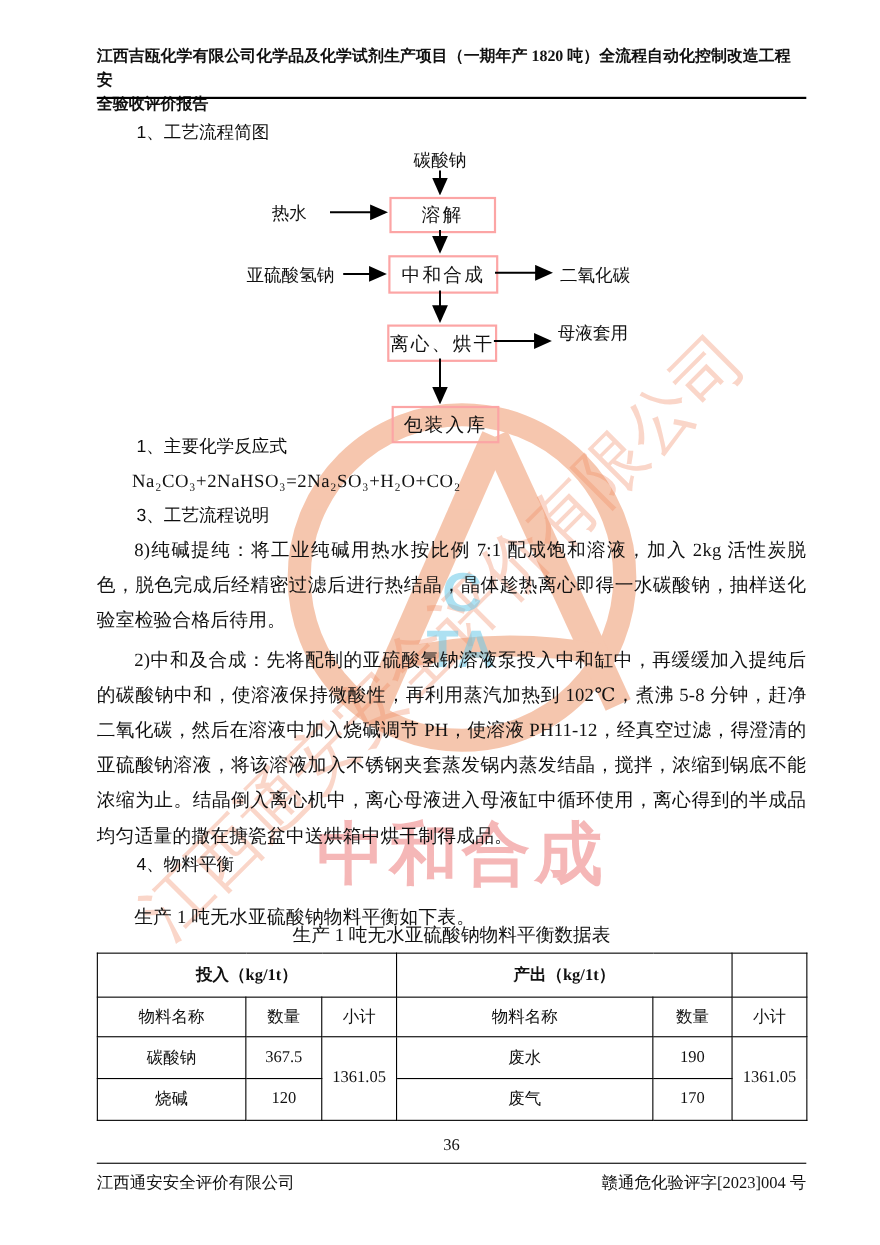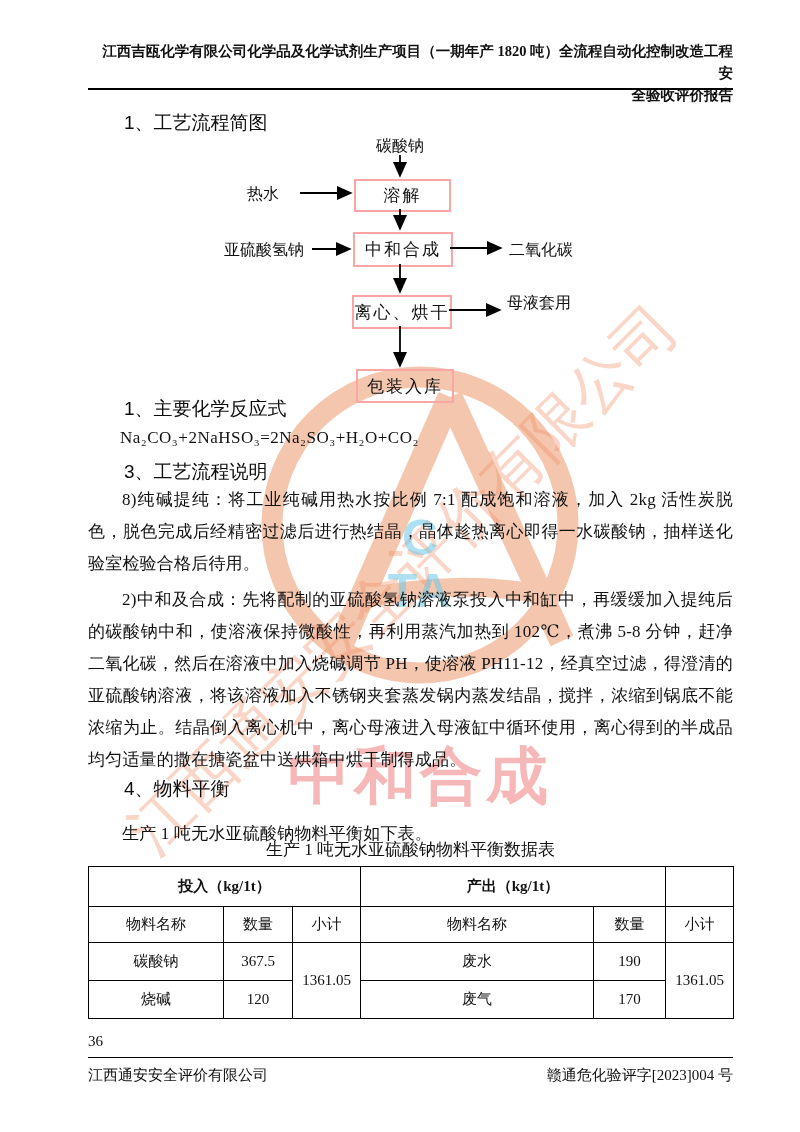--- a/index.html
+++ b/index.html
@@ -4,41 +4,41 @@
 <style>
   html,body{margin:0;padding:0;background:#ffffff;}
   .page{
     position:relative;width:800px;height:1132px;background:#ffffff;
     font-family:"Liberation Serif","DejaVu Serif",serif;color:#111;overflow:hidden;
   }
   .abs{position:absolute;}
   .z-content{z-index:2;}
   .z-mark{z-index:1;pointer-events:none;}
   
-  .doc-header{left:88px;top:40px;width:645px;text-align:right;
+  .doc-header{left:88px;top:40px;width:645px;text-align:left;
     font-size:14.5px;font-weight:700;line-height:22px;}
   .header-rule{left:88px;top:88px;width:645px;height:0;border-top:2.5px solid #000;}
   
-  .sec-head{font-family:"Liberation Sans","DejaVu Sans",sans-serif;font-size:19px;color:#0d0d0d;}
+  .sec-head{font-family:"Liberation Sans","DejaVu Sans",sans-serif;font-size:16px;color:#0d0d0d;}
   
   .flow-label{font-size:16px;text-align:center;white-space:nowrap;}
   .flow-box{border:2px solid #fca5a5;display:flex;align-items:center;justify-content:center;
     font-size:17px;letter-spacing:2px;background:transparent;}
   
   .para{left:88px;width:645px;font-size:17px;line-height:32px;text-align:justify;
     text-indent:2em;letter-spacing:0.2px;}
   .equation{font-size:17px;letter-spacing:0.5px;}
   
   table.balance{border-collapse:collapse;table-layout:fixed;width:645px;}
   table.balance td{border:1.5px solid #000;text-align:center;vertical-align:middle;
     font-size:15px;padding:0;overflow:hidden;margin-left:42px;}
   table.balance td.hd{font-weight:700;}
   .tbl-title{left:88px;top:838px;width:645px;text-align:center;font-size:17px;}
   
-  .page-num{left:88px;top:1033px;width:645px;font-size:15px;}
+  .page-num{left:88px;top:1033px;width:645px;text-align:center;font-size:15px;}
   .footer-rule{left:88px;top:1057px;width:645px;height:0;border-top:1.5px solid #000;}
   .footer-left{left:88px;top:1066px;font-size:15px;}
   .footer-right{right:67px;top:1066px;font-size:15px;text-align:right;}
   
   .wm-diagonal{
     left:31px;top:539px;width:744px;height:80px;line-height:80px;white-space:nowrap;
     font-size:62px;color:rgba(242,148,112,0.38);letter-spacing:0;
     transform:rotate(-45deg);transform-origin:50% 50%;text-align:center;}
   .wm-brand{
     left:288px;top:734px;font-size:62px;font-weight:700;letter-spacing:4px;

